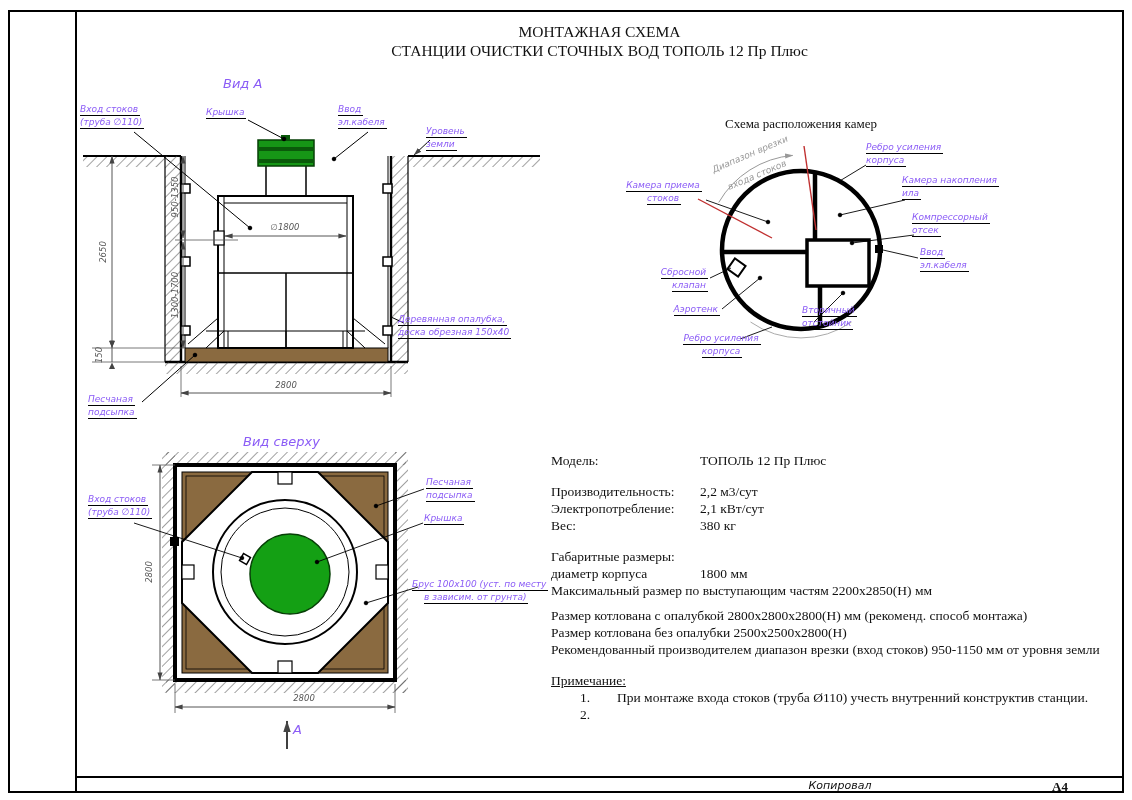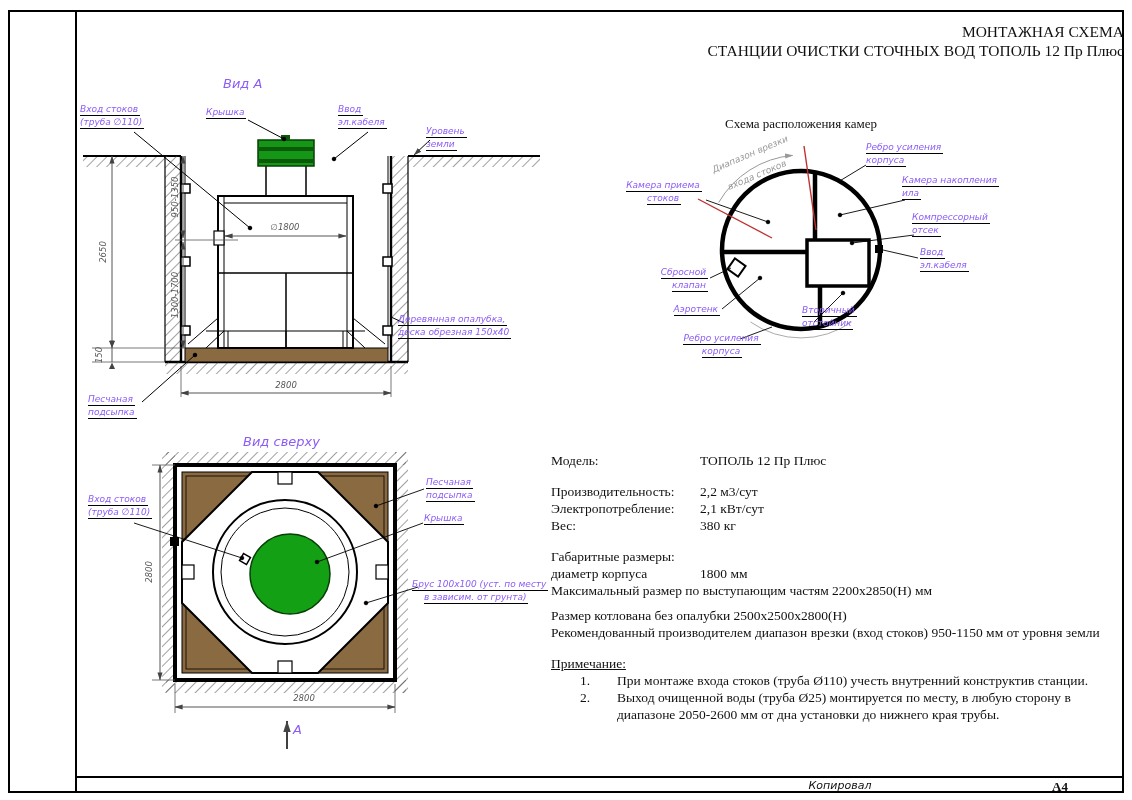--- a/index.html
+++ b/index.html
@@ -2,21 +2,21 @@
 <html><head>
 <meta charset="utf-8">
 <style>
   html,body { margin:0; padding:0; background:#e8e8e8; }
   .sheet { position:relative; width:1132px; height:800px; background:#fff; overflow:hidden;
            font-family:"Liberation Serif", serif; }
   .abs { position:absolute; }
   .frame { position:absolute; border:2px solid #000; }
   .vline { position:absolute; background:#000; width:2px; }
   .hline { position:absolute; background:#000; height:2px; }
-  .title { position:absolute; left:75px; top:22px; width:1049px; text-align:right;
+  .title { position:absolute; left:75px; top:22px; width:1049px; text-align:center;
            font-size:15.5px; color:#111; line-height:19px; }
   .hand { font-family:"DejaVu Sans", sans-serif; font-style:italic; color:#111; }
   .lbl  { position:absolute; font-family:"DejaVu Sans", sans-serif; font-style:italic;
           font-size:9px; line-height:12px; color:#8b5cf6; white-space:nowrap; }
   .ul   { border-bottom:1px solid #000; display:inline-block; padding-right:2px; }
   .vt   { position:absolute; font-size:13px; }
   .vdim { position:absolute; font-family:"DejaVu Sans", sans-serif; font-style:italic;
           font-size:8.5px; color:#555; white-space:nowrap;
           transform:translate(-50%,-50%) rotate(-90deg); }
   .hdim { position:absolute; font-family:"DejaVu Sans", sans-serif; font-style:italic;
@@ -345,30 +345,30 @@
       <span>380 кг</span>
     </div>
     <div class="sgap12"></div>
     <div>Габаритные размеры:</div>
     <div class="srow">
       <span class="slabel">диаметр корпуса</span>
       <span>1800 мм</span>
     </div>
     <div>Максимальный размер по выступающим частям 2200х2850(Н) мм</div>
     <div class="sgap8"></div>
+    <div>Размер котлована с опалубкой 2800х2800х2800(Н) мм (рекоменд. способ монтажа)</div>
     <div>Размер котлована без опалубки 2500х2500х2800(Н)</div>
     <div>Рекомендованный производителем диапазон врезки (вход стоков) 950-1150 мм от уровня земли</div>
     <div class="sgap12"></div>
     <div class="noteshdr">Примечание:</div>
     <div class="nrow">
       <span class="nnum">1.</span>
       <span class="ntext">При монтаже входа стоков (труба Ø110) учесть внутренний конструктив станции.</span>
     </div>
     <div class="nrow">
       <span class="nnum">2.</span>
-      <span class="ntext">Выход очищенной воды (труба Ø25) монтируется по месту, в любую сторону в диапазоне 2050-2600 мм от дна установки до нижнего края трубы.</span>
     </div>
   </div>
 
   <div class="abs hand cl" style="left:795px; top:779px; width:90px; font-size:11px; color:#111;">Копировал</div>
   <div class="abs" style="left:1052px; top:779px; width:40px; font-size:13px; font-weight:bold; color:#111;">А4</div>
 
 </div>
 
 </body></html>

